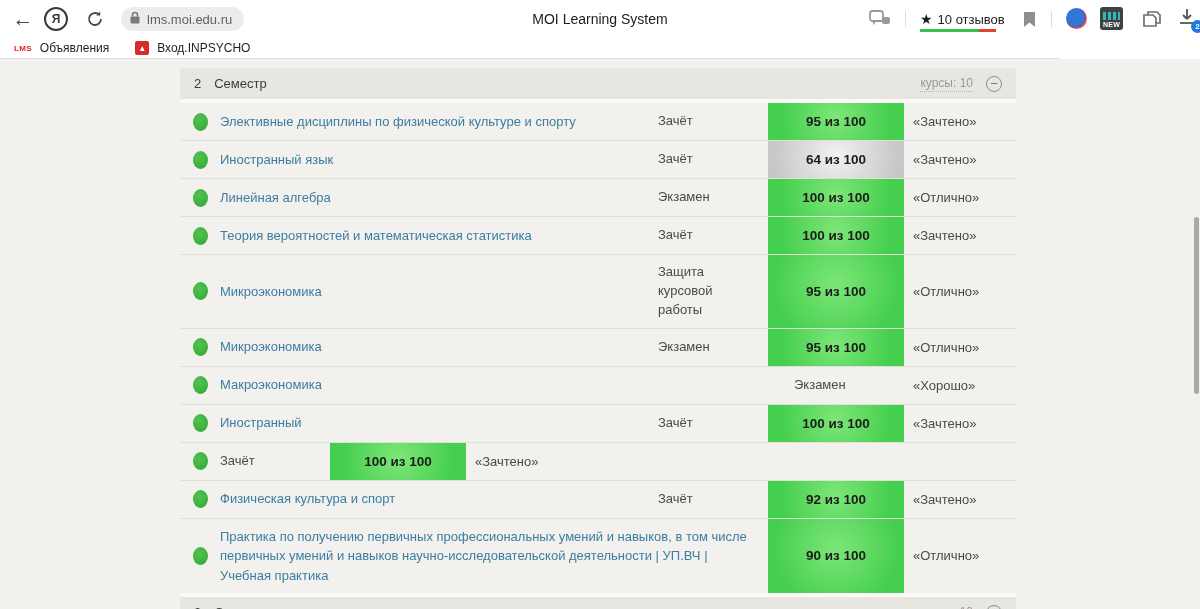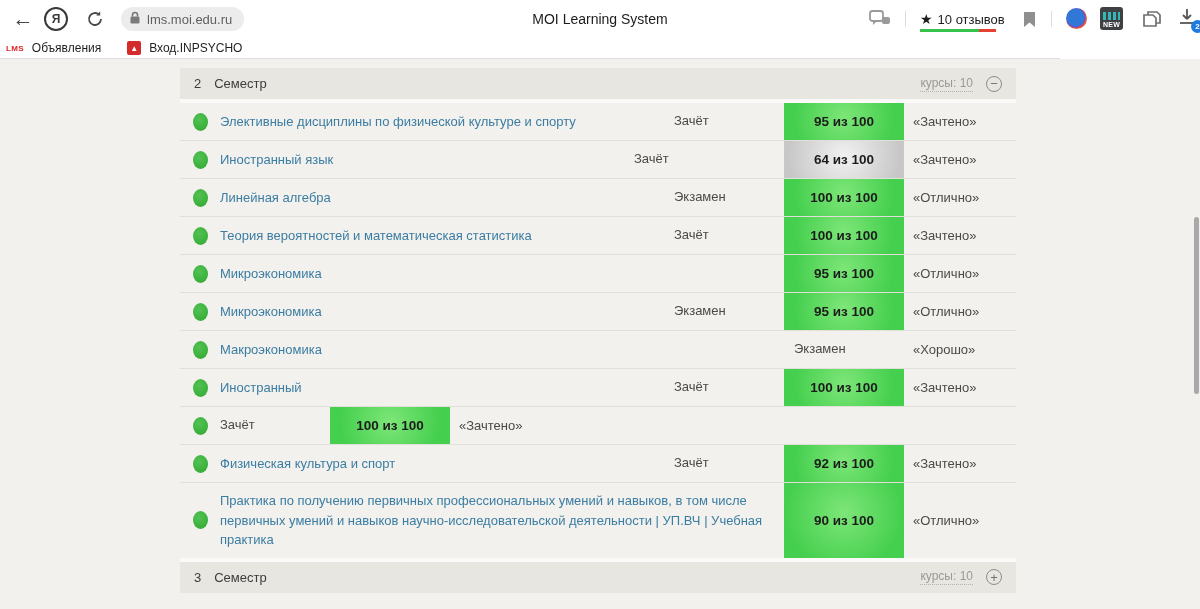--- a/index.html
+++ b/index.html
@@ -35,21 +35,21 @@
   .ext-new .dots { width:17px; height:8px; margin-top:2px;
                    background:repeating-linear-gradient(90deg,#35c3c0 0 3px,transparent 3px 5px); opacity:.9; }
   .ext-new .ntxt { font-size:7px; font-weight:bold; color:#fff; line-height:10px; letter-spacing:.2px; }
   .tabs-ic { left:1140px; top:8px; width:24px; height:22px; }
   .dl-wrap { position:absolute; left:1176px; top:6px; width:26px; height:26px; }
   .dl-badge { position:absolute; right:-2px; bottom:-1px; width:13px; height:13px; border-radius:50%;
               background:#1f7ae0; color:#fff; font-size:8px; font-weight:bold;
               display:flex; align-items:center; justify-content:center; }
 
   .bookbar { position:absolute; left:0; top:38px; width:1060px; height:21px; background:#fff;
-             border-bottom:1px solid #dedede; display:flex; align-items:center; padding-left:6px; gap:26px; }
+             border-bottom:1px solid #dedede; display:flex; align-items:center; padding-left:14px; gap:26px; }
   .bkm-item { display:flex; align-items:center; gap:8px; cursor:default; }
   .bkm-item .lbl { font-size:12px; color:#1f1f1f; }
   .fav-lms { font-size:8px; font-weight:bold; color:#e02424; letter-spacing:.3px; }
   .fav-red { width:14px; height:14px; background:#d42b2b; border-radius:2px; color:#fff;
              font-size:8px; display:flex; align-items:center; justify-content:center; }
 
   
   .page { position:absolute; left:0; top:59px; width:1200px; height:550px; background:#f2f1ed; overflow:hidden; }
   .grades-table { position:absolute; left:180px; top:9px; width:836px; }
 
@@ -63,24 +63,24 @@
   .gap { height:4px; background:#fbfaf8; }
 
   .row { display:flex; align-items:center; min-height:38px; border-bottom:1px solid #e1dfd9; }
   .row:last-child { border-bottom:none; }
   .cell-bullet { width:40px; flex:none; display:flex; justify-content:center; align-self:center; }
   .dot { width:15px; height:18px; border-radius:50%;
          background:radial-gradient(circle at 40% 35%, #52c252, #36ac38 80%); }
   .cell-name { flex:1; padding:8px 14px 8px 0; }
   .course-link { font-size:13px; color:#3b7da3; line-height:1.5; text-decoration:none; cursor:pointer; }
   .cell-type { width:110px; flex:none; font-size:13px; color:#4a4a48; line-height:1.45; padding:8px 8px 8px 0; }
-  .cell-score { width:120px; flex:none; align-self:stretch; display:flex; align-items:center;
+  .cell-score { width:136px; flex:none; align-self:stretch; display:flex; align-items:center;
                 justify-content:center; font-size:13.5px; font-weight:bold; color:#1c1c1c; }
   .badge-green  { background:radial-gradient(circle at 50% 40%, #7de678, #45cf4e 78%); }
-  .badge-gray   { background:radial-gradient(circle at 50% 40%, #f1f1f1, #c7c7c7 88%);margin-left:40px; }
+  .badge-gray   { background:radial-gradient(circle at 50% 40%, #f1f1f1, #c7c7c7 88%); }
   .badge-yellow { background:radial-gradient(circle at 50% 40%, #f8ef57, #efd90a 82%); }
   .cell-grade { flex:none; width:112px; padding-left:9px; font-size:13px; color:#4a4a48; }
 
   .scroll-thumb { position:absolute; right:1px; top:158px; width:5px; height:177px;
                   background:#a9a9a9; border-radius:3px; }
 </style>
 </head>
 <body>
 
 <div class="topbar">
@@ -217,20 +217,21 @@
     <div class="cell-score badge-green">100 из 100</div>
     <div class="cell-grade">«Зачтено»</div>
   </div>
         <div class="row">
     <div class="cell-bullet">
       <span class="dot"></span>
     </div>
     <div class="cell-name">
       <a class="course-link">Микроэкономика</a>
     </div>
+    <div class="cell-type">Защита курсовой работы</div>
     <div class="cell-score badge-green">95 из 100</div>
     <div class="cell-grade">«Отлично»</div>
   </div>
         <div class="row">
     <div class="cell-bullet">
       <span class="dot"></span>
     </div>
     <div class="cell-name">
       <a class="course-link">Микроэкономика</a>
     </div>

